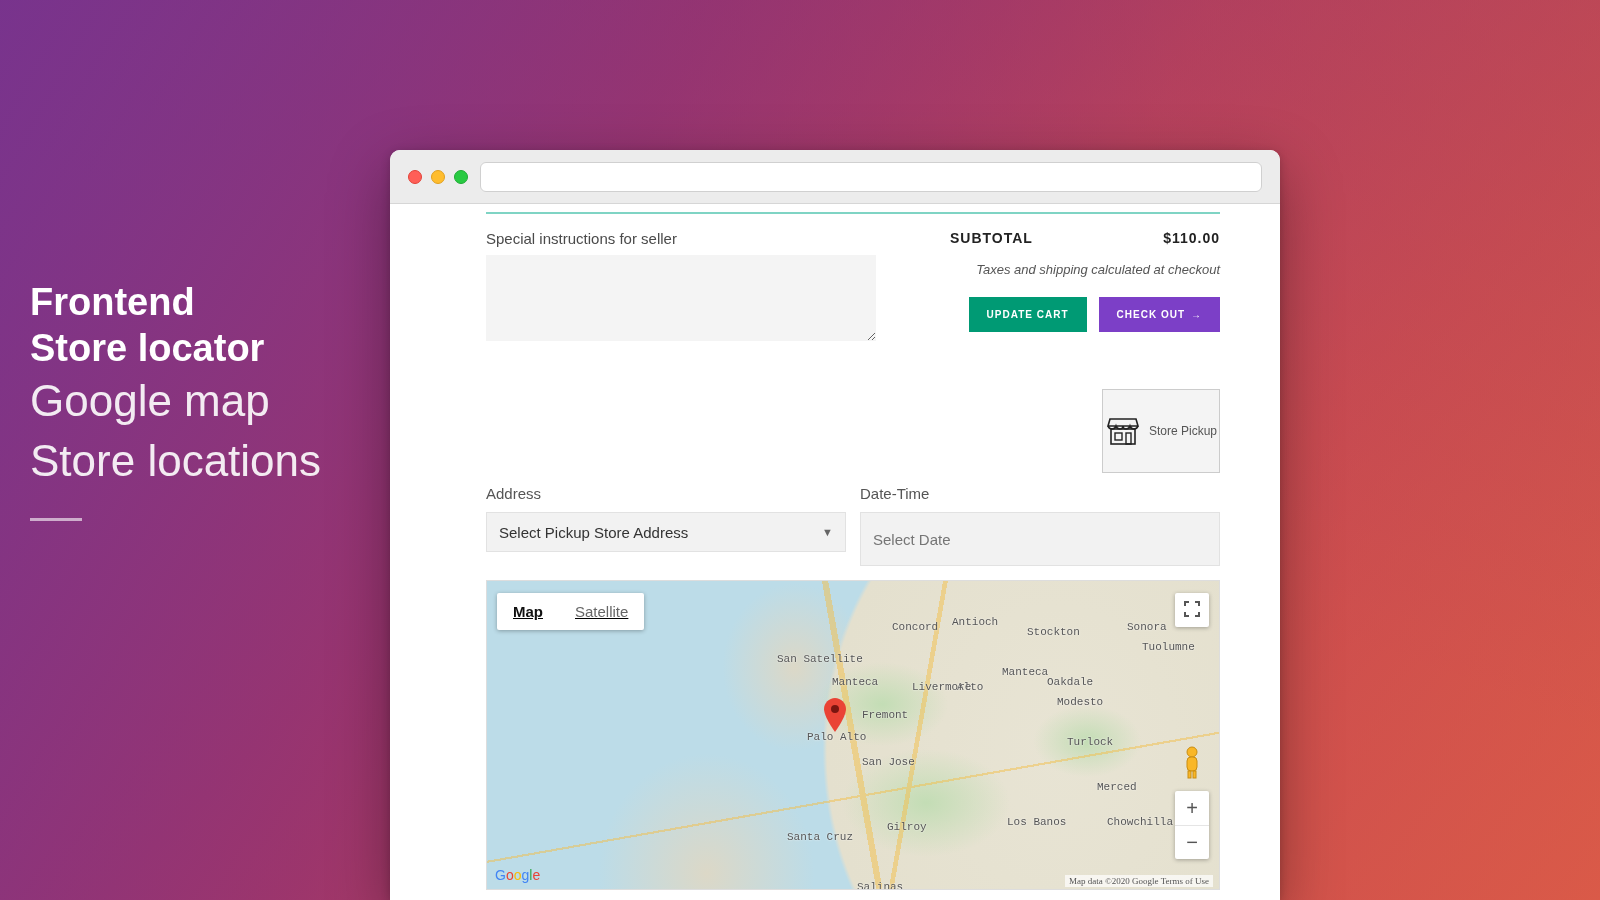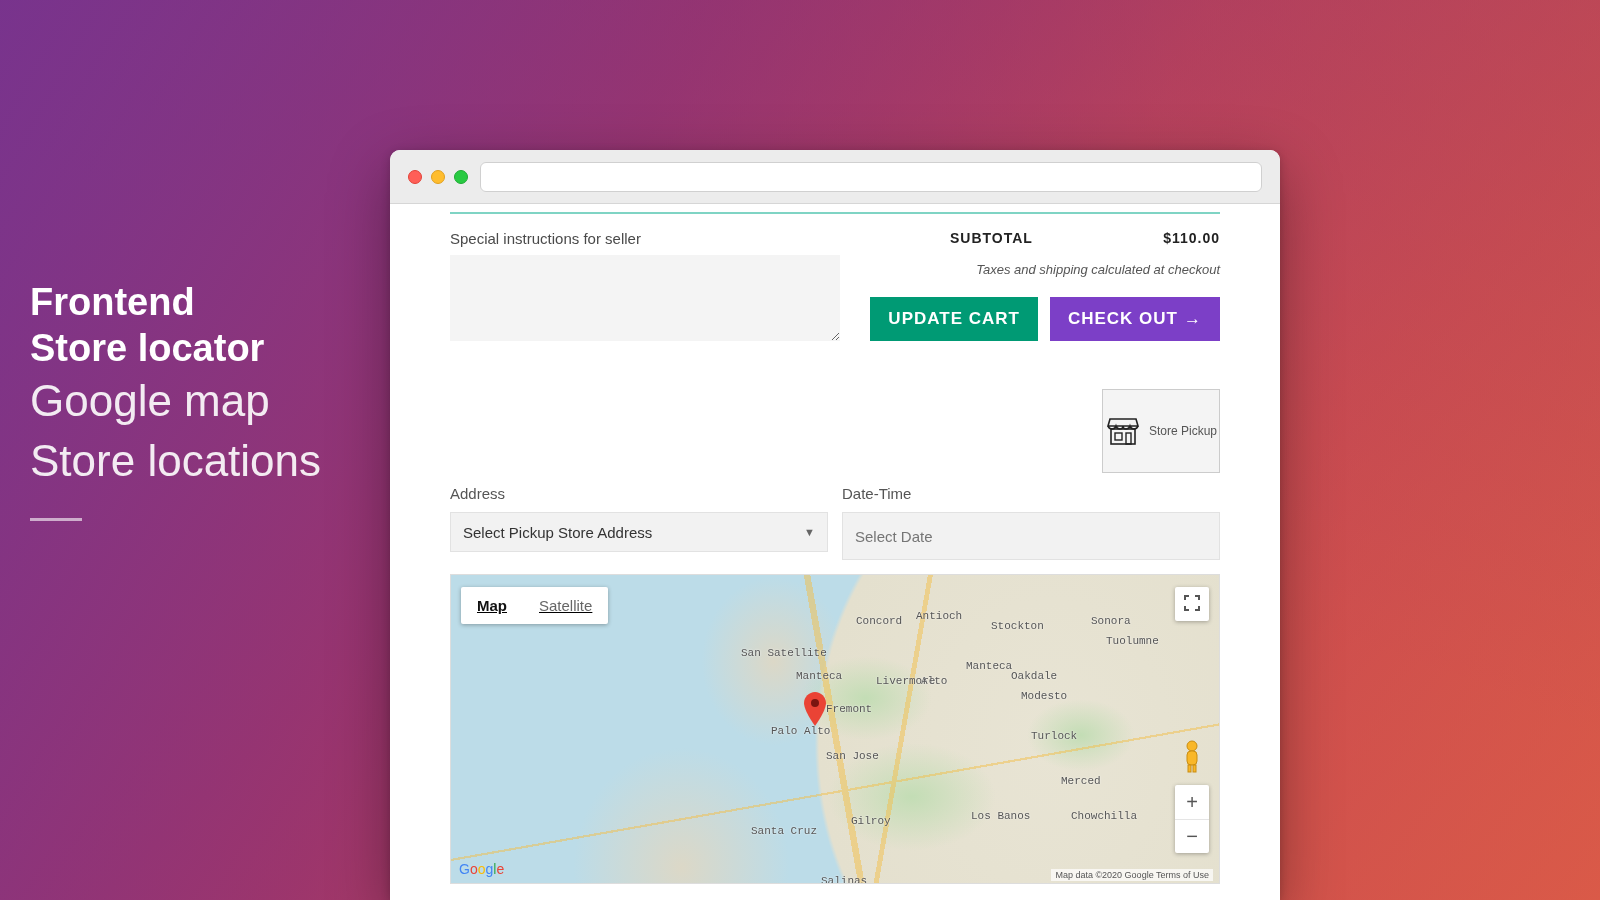--- a/index.html
+++ b/index.html
@@ -38,54 +38,54 @@
   display: flex; align-items: center; padding: 0 18px; gap: 12px;
 }
 .traffic { display: flex; gap: 9px; }
 .dot { width: 14px; height: 14px; border-radius: 50%; }
 .dot.red { background:#ff5f57; border:1px solid #e24238;}
 .dot.yel { background:#ffbd2e; border:1px solid #e0a021;}
 .dot.grn { background:#28ca42; border:1px solid #1fab35;}
 .urlbar {
   flex:1; height: 30px; background:#fff; border:1px solid #d0d0d0; border-radius:6px;
 }
-.content { padding: 8px 60px 0 60px; }
+.content { padding: 8px 60px 0 60px; margin-left: 36px; }
 .hr-teal { height:2px; background:#7fd4c4; margin: 0 0 16px 0;}
 .row-top { display:flex; justify-content:space-between; gap:30px; }
 .instr-label { font-size:15px; color:#4a4a4a; margin-bottom:8px;}
 .instr-area {
   width: 390px; height: 86px; background:#f4f4f4; border:none; resize:both;
 }
 .right-col { text-align:right; }
 .sub-row { display:flex; justify-content:space-between; width:270px; margin-left:auto;}
 .sub-row span { font-size:14px; font-weight:700; letter-spacing:1px; color:#222;}
 .tax-note { font-size:13px; font-style:italic; color:#555; margin-top:16px;}
 .btn-row { display:flex; gap:12px; justify-content:flex-end; margin-top:20px;}
 .btn {
-  padding: 12px 18px; font-size:17px; font-weight:700; letter-spacing:1px; border:none; cursor:pointer;
+  padding: 12px 18px; font-size:10px; font-weight:700; letter-spacing:1px; border:none; cursor:pointer;
   color:#fff; display:flex; align-items:center; gap:6px;
 }
 .btn.update { background:#009a74;}
 .btn.checkout { background:#7c3fc7;}
 .pickup-box {
   margin: 44px 0 0 auto; width:118px; height:84px; border:1px solid #ccc; background:#f4f4f4;
   display:flex; flex-direction:row; align-items:center; justify-content:center; gap:8px;
 }
 .pickup-box svg { width:36px; height:30px; }
 .pickup-box .lbl { font-size:12px; color:#555;}
 .form-row { display:flex; gap:14px; margin-top: 12px;}
 .form-col { flex:1;}
 .form-label { font-size:15px; color:#555; margin-bottom:10px;}
 .select {
   height:40px; background:#f2f2f2; border:1px solid #e2e2e2; display:flex; align-items:center;
   justify-content:space-between; padding:0 12px; font-size:15px; color:#333;
 }
 .select .caret { font-size:11px; color:#666;}
 .input-date {
-  height:48px; width:100%; background:#f2f2f2; border:1px solid #e2e2e2; padding:0 12px;
+  height:54px; width:100%; background:#f2f2f2; border:1px solid #e2e2e2; padding:0 12px;
   font-size:15px; color:#999;
 }
 .map-wrap {
   margin-top: 14px; height: 310px; position:relative; border:1px solid #ddd; overflow:hidden;
   background:#bcdce8;
 }
 .land {
   position:absolute; inset:0;
   background:
     radial-gradient(ellipse 420px 520px at 78% 55%, #e8e4d4 0%, #e4e0ce 55%, transparent 56%),
@@ -123,21 +123,21 @@
 .zoom { bottom:30px;}
 .zoom button + button { border-top:1px solid #e5e5e5;}
 .pegman {
   position:absolute; right:12px; bottom:110px; width:30px; height:34px;
 }
 .pin {
   position:absolute; left:46%; top:38%; width:22px; height:34px;
 }
 .google-logo { position:absolute; left:8px; bottom:6px; font-size:14px; font-weight:500;}
 .google-logo span:nth-child(1){color:#4285F4}.google-logo span:nth-child(2){color:#EA4335}.google-logo span:nth-child(3){color:#FBBC05}.google-logo span:nth-child(4){color:#4285F4}.google-logo span:nth-child(5){color:#34A853}.google-logo span:nth-child(6){color:#EA4335}
-.map-attrib { position:absolute; right:6px; bottom:2px; font-size:9px; color:#555; background:rgba(255,255,255,0.7); padding:1px 4px;}
+.map-attrib { position:absolute; right:6px; bottom:2px; font-size:9px; color:#555; background:rgba(255,255,255,0.7); padding:1px 4px;font-family:Liberation Serif, serif;}
 </style>
 </head>
 <body>
 
 <div class="bg-poly"></div>
 
 <div class="left-caption">
   <div class="line1">Frontend</div>
   <div class="line2">Store locator</div>
   <div class="line3">Google map</div>

